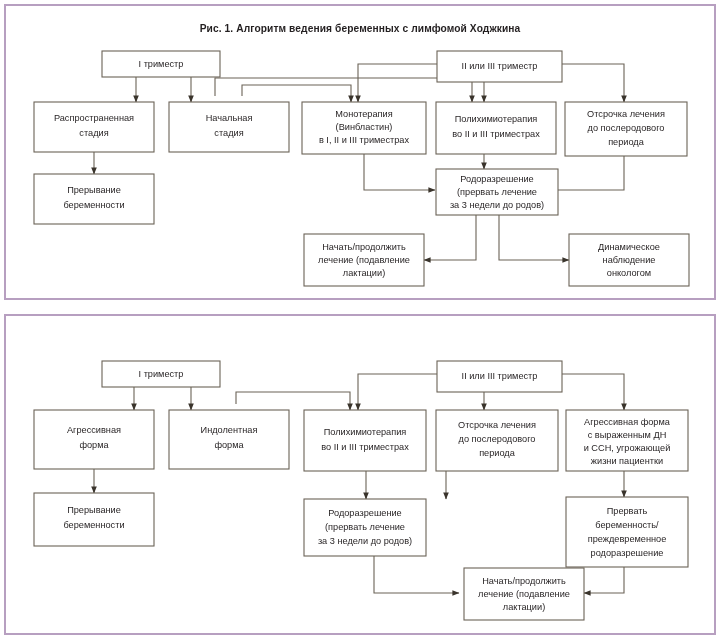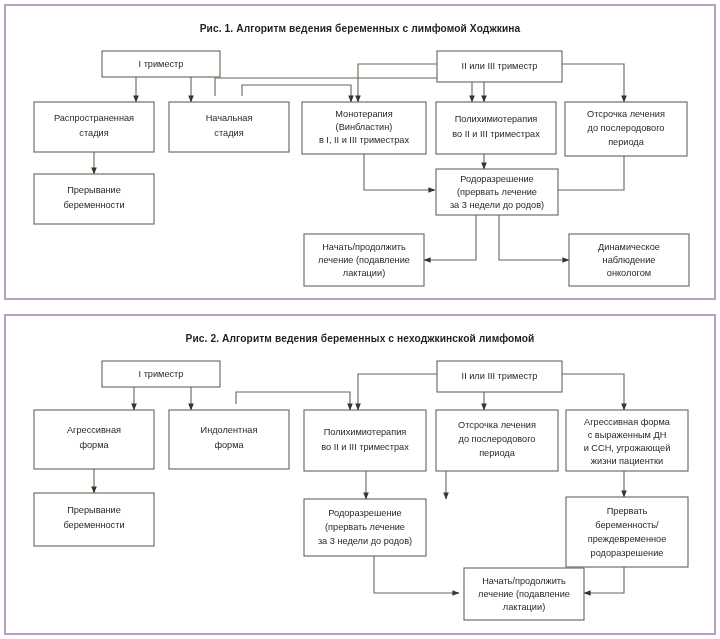--- a/index.html
+++ b/index.html
@@ -178,21 +178,20 @@
           <rect class="nodebox" x="563" y="228" width="120" height="52"></rect>
           <text class="nodetext" x="623" y="242">Динамическое</text>
           <text class="nodetext" x="623" y="255">наблюдение</text>
           <text class="nodetext" x="623" y="268">онкологом</text>
         </g>
       </g>
     </svg>
   </div>
 
   <div class="panel" id="panel-2">
-    <div class="fig-title">Рис. 2. Алгоритм ведения беременных с неходжкинской лимфомой</div>
 
     <svg class="flow" id="svg-2" width="708" height="317" viewBox="0 0 708 317">
       <defs>
         <marker id="ah2" markerWidth="8" markerHeight="8" refX="6.6" refY="3" orient="auto" markerUnits="userSpaceOnUse">
           <path class="arrowhead" d="M0,0.2 L7,3 L0,5.8 Z"></path>
         </marker>
       </defs>
 
       <g id="f2-connectors">
 

